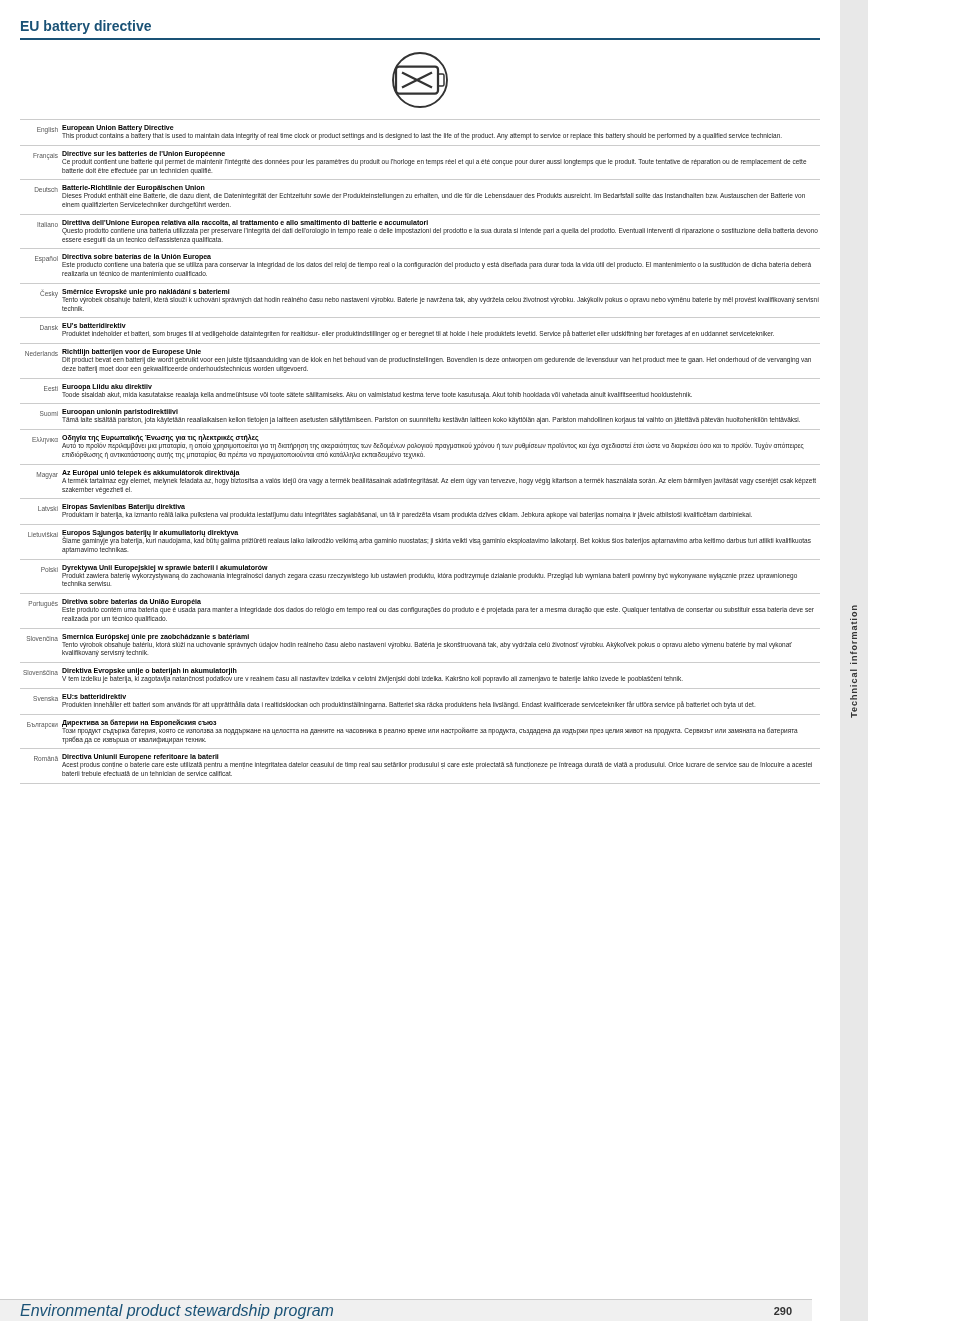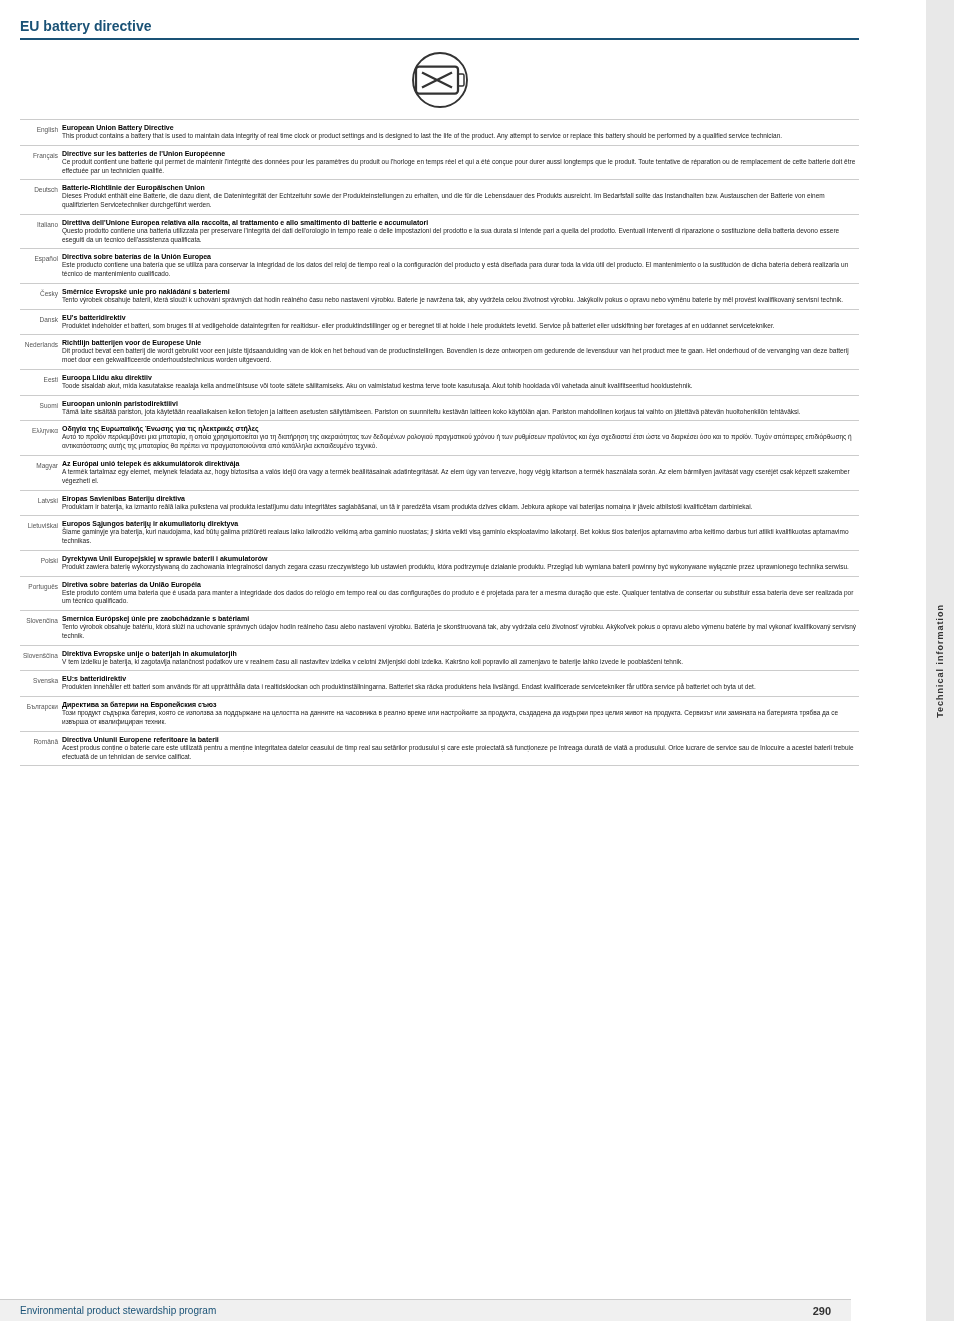--- a/index.html
+++ b/index.html
@@ -8,23 +8,22 @@
       min-height: 1321px;
       font-family: Arial, Helvetica, sans-serif;
       font-size: 7px;
       background: #fff;
       color: #000;
       position: relative;
     }
 
     .page-container {
       display: flex;
-      width: 954px;
+      width: 868px;
       min-height: 1321px;
-      gap: 47px;
     }
 
     .main-content {
       flex: 1;
       padding: 18px 20px 10px 20px;
       position: relative;
     }
 
     .right-sidebar {
       width: 28px;
@@ -116,22 +115,23 @@
       background: #f0f0f0;
       border-top: 1px solid #ccc;
       display: flex;
       align-items: center;
       justify-content: space-between;
       padding: 4px 20px;
       height: 22px;
     }
 
     .footer-program {
-      font-size: 10px;
+      font-size: 16px;
       color: #1a5276;
+      font-style: italic;
     }
 
     .footer-page {
       font-size: 11px;
       font-weight: bold;
       color: #333;
     }
   </style>
 </head>
 <body>

